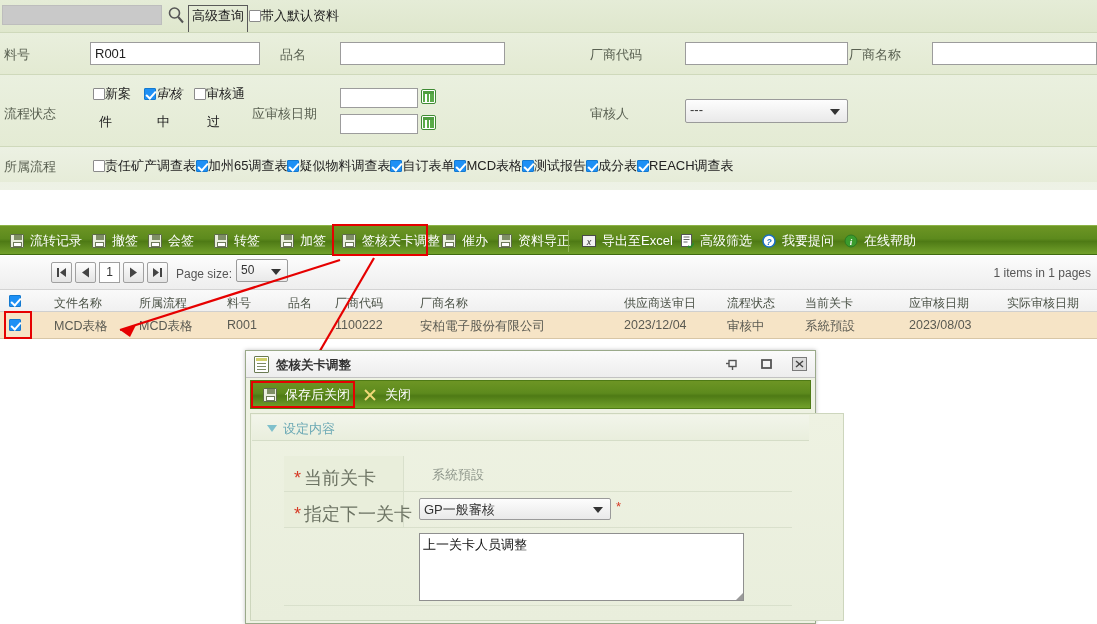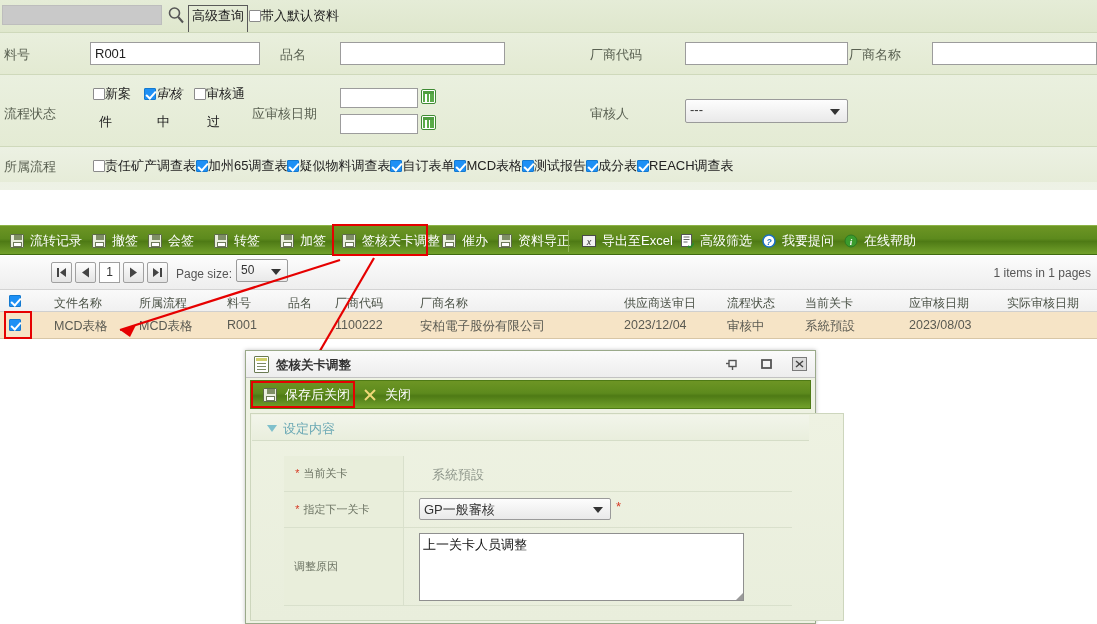--- a/index.html
+++ b/index.html
@@ -113,21 +113,21 @@
   .mbody{position:absolute;left:4px;top:62px;width:594px;height:208px;box-sizing:border-box;
     background:linear-gradient(180deg,#eef2e2,#e9eedc);border:1px solid #cdd6bd;}
   .sec-head{position:absolute;left:1px;top:1px;width:557px;height:26px;box-sizing:border-box;
     background:linear-gradient(180deg,#f2f5ea,#e9eedd);border-bottom:1px solid #d5ddc7;}
   .sec-head .tx{position:absolute;left:31px;top:5px;font-size:13px;color:#6aa8b4;}
   .sec-tri{position:absolute;left:15px;top:10px;width:0;height:0;
     border-left:5px solid transparent;border-right:5px solid transparent;border-top:7px solid #7fc0cc;}
   .frow{position:absolute;left:33px;box-sizing:border-box;width:508px;border-bottom:1px solid #d9e0cc;}
   .frow .flabel{position:absolute;left:0;top:0;width:120px;height:100%;box-sizing:border-box;
     background:#e9eedb;border-right:1px solid #d9e0cc;}
-  .frow .flabel .tt{position:absolute;left:10px;font-size:11px;color:#6c7363;white-space:nowrap;font-family:Liberation Mono, monospace;}
+  .frow .flabel .tt{position:absolute;left:10px;font-size:18px;color:#6c7363;white-space:nowrap;}
   .req{color:#d63a25;margin-right:3px;}
   .ro-val{position:absolute;font-size:13px;color:#8d958a;}
   .ta{position:absolute;box-sizing:border-box;background:#fff;border:1px solid #8f8f8f;
     font-family:Liberation Serif, serif;font-size:13px;color:#111;padding:2px 3px;resize:none;overflow:hidden;}
   .ta-grip{position:absolute;width:0;height:0;border-left:7px solid transparent;border-bottom:7px solid #9a9a9a;}
 
   svg{display:block;}
 </style>
 </head>
 <body>
@@ -406,21 +406,18 @@
         <span class="tt" style="top:10px;"><span class="req">*</span><span>指定下一关卡</span></span>
       </div>
       <span class="sel" style="left:135px;top:6px;width:192px;height:22px;">
         <span>GP一般審核</span>
         <i class="arw"></i>
       </span>
       <span class="req" style="position:absolute;left:332px;top:7px;font-size:13px;">*</span>
     </div>
 
     <div class="frow" style="top:114px;height:78px;border-bottom:1px solid #d9e0cc;">
-      <div class="flabel">
-        <span class="tt" style="top:31px;">调整原因</span>
-      </div>
       <textarea class="ta" style="left: 135px; top: 5px; width: 325px; height: 68px;">上一关卡人员调整</textarea>
       <i class="ta-grip" style="left:452px;top:65px;"></i>
     </div>
 
   </div>
 </div>
 
 </body></html>

